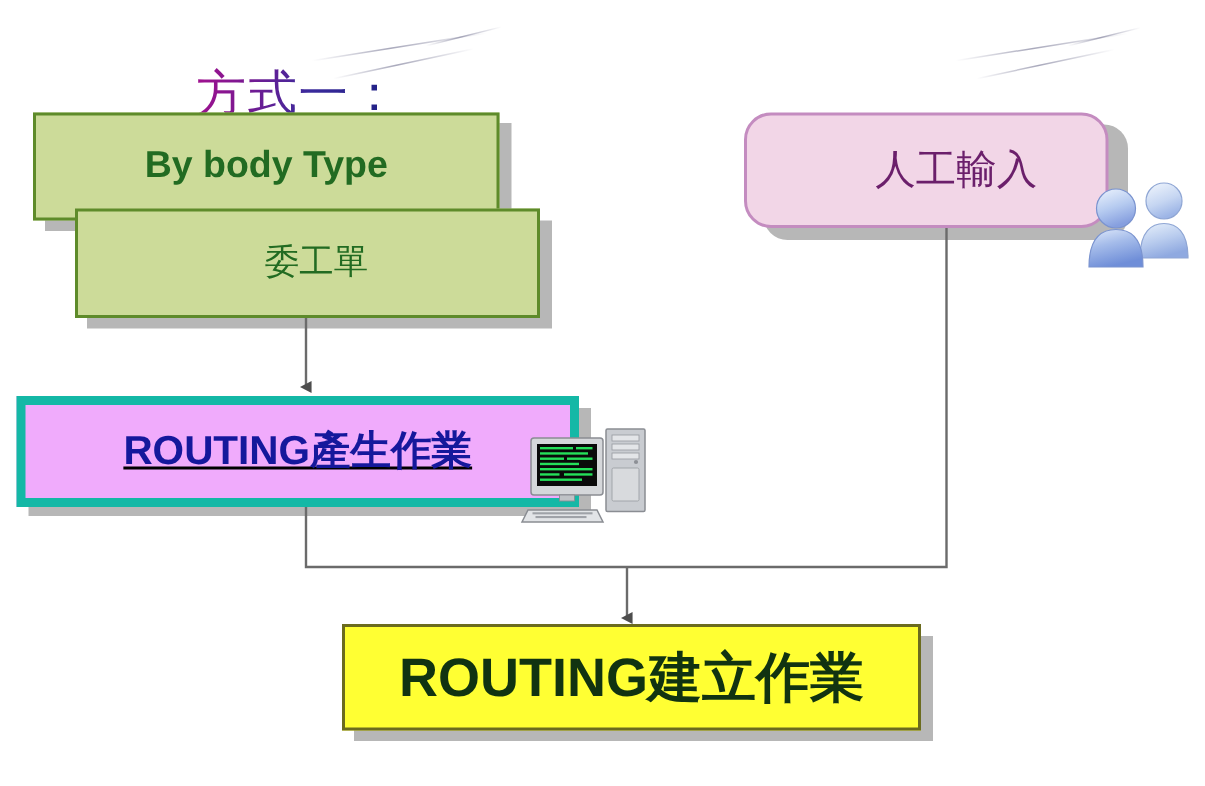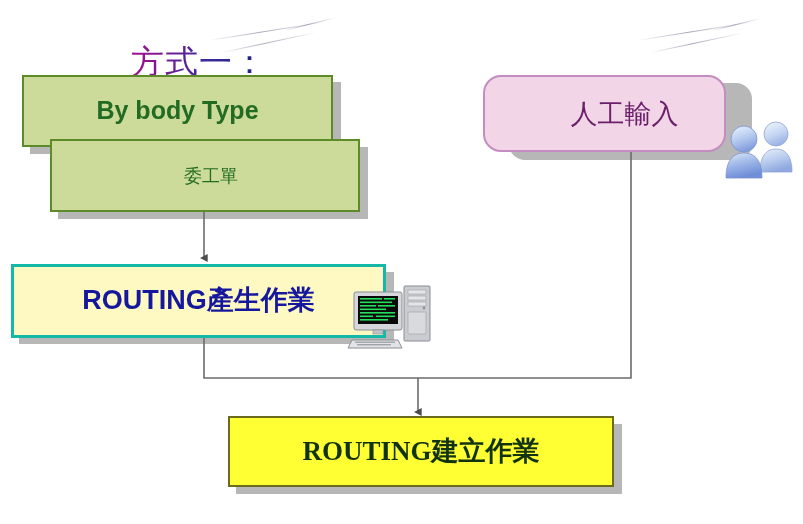--- a/index.html
+++ b/index.html
@@ -72,30 +72,31 @@
   }
   .box-green .label {
     color: #226b22;
   }
   #node-bodytype .label {
     font-size: 25px;
     font-weight: bold;
     font-family: "Liberation Sans", sans-serif;
   }
   #node-workorder .label {
-    font-size: 18px;
+    font-size: 23px;
     font-family: "DejaVu Sans", sans-serif;
     margin-left: 12px;
   }
 
   
   .box-blue {
-    background: #fef9c3;
-    border: 3px solid #14b8a6;
-    z-index: 2;
+    background: #f0abfc;
+    border: 6px solid #14b8a6;
+    z-index: 2;
+    text-decoration: underline;
   }
   .box-blue .label {
     font-size: 27px;
     font-weight: bold;
     color: #15189c;
     font-family: "Liberation Sans", "DejaVu Sans", sans-serif;
   }
 
   
   .box-pink {
@@ -110,24 +111,24 @@
     font-family: "DejaVu Sans", sans-serif;
   }
 
   
   .box-yellow {
     background: #ffff33;
     border: 2px solid #6b6b1e;
     z-index: 2;
   }
   .box-yellow .label {
-    font-size: 27px;
+    font-size: 36px;
     font-weight: bold;
     color: #113311;
-    font-family: Liberation Serif, serif;
+    font-family: Liberation Sans, sans-serif;
   }
 
   
   .connectors {
     position: absolute;
     left: 0; top: 0;
     width: 803px; height: 524px;
     z-index: 1;
     pointer-events: none;
   }
@@ -229,21 +230,21 @@
 
       <path d="M6,62 L52,62 L56,70 L2,70 Z" fill="#e2e4e7" stroke="#8a8d93" stroke-width="1"></path>
       <g fill="#9fa2a8">
         <rect x="9" y="63.5" width="40" height="1.4"></rect>
         <rect x="11" y="66" width="34" height="1.4"></rect>
       </g>
     </svg>
   </div>
 
   <div class="shadow round" style="left:509px; top:83px; width:243px; height:77px;"></div>
-  <div id="node-manual-input" class="node box-pink" style="left:483px; top:75px; width:243px; height:77px;padding-left:40px;">
+  <div id="node-manual-input" class="node box-pink" style="left:496px; top:75px; width:243px; height:77px;padding-left:40px;">
     <span class="label">人工輸入</span>
   </div>
 
   <div id="icon-users">
     <svg viewBox="0 0 80 72" width="80" height="72" xmlns="http://www.w3.org/2000/svg">
       <defs>
         <linearGradient id="gBodyBack" x1="0" y1="0" x2="0.4" y2="1">
           <stop offset="0%" stop-color="#e8f1fb"></stop>
           <stop offset="55%" stop-color="#b9ccee"></stop>
           <stop offset="100%" stop-color="#8fa9e0"></stop>

